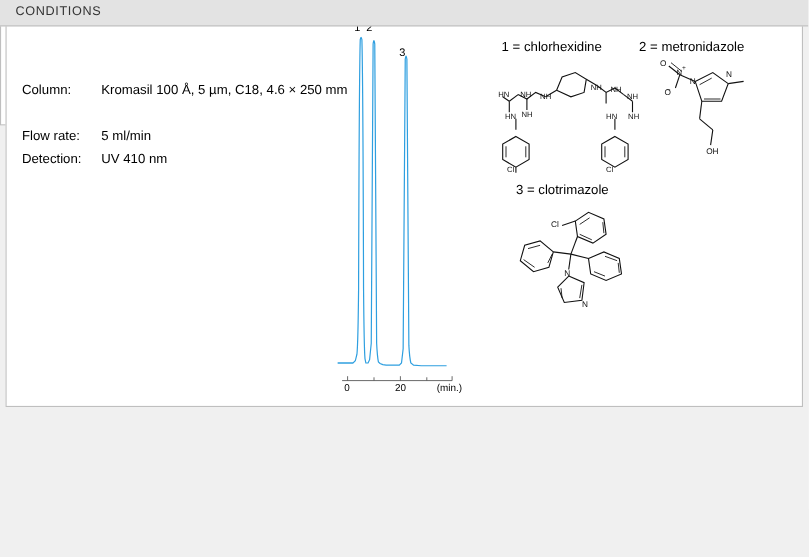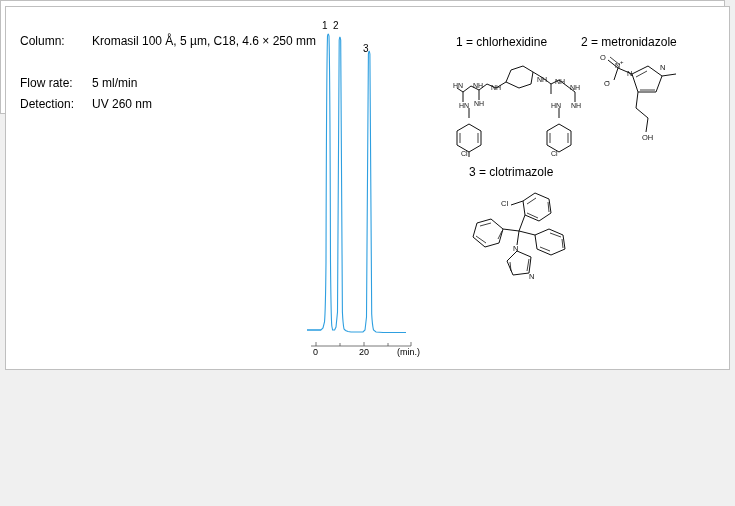--- a/index.html
+++ b/index.html
@@ -92,20 +92,21 @@
     font-size: 12px;
     color: #000;
     white-space: nowrap;
   }
   .cond-key {
     display: inline-block;
     width: 72px;
   }
   .cond-val {
     display: inline-block;
+    margin-top: 40px;
   }
   sub { font-size: 9px; vertical-align: -2px; }
 </style>
 </head>
 <body>
 
 <div id="page">
 
   <div class="panel" id="chrom-panel">
 
@@ -254,28 +255,31 @@
           <text x="40" y="27">Cl</text>
           <text x="52" y="72">N</text>
           <text x="68" y="100">N</text>
         </g>
       </svg>
     </div>
 
   </div>
 
   <div id="cond-panel">
+    <div id="cond-header">
+      <span>CONDITIONS</span>
+    </div>
 
     <div class="cond-row" style="top:34px;">
       <span class="cond-key">Column:</span><span class="cond-val">Kromasil 100 Å, 5 µm, C18, 4.6 × 250 mm</span>
     </div>
 
 
     <div class="cond-row" style="top:76px;">
       <span class="cond-key">Flow rate:</span><span class="cond-val">5 ml/min</span>
     </div>
 
     <div class="cond-row" style="top:97px;">
-      <span class="cond-key">Detection:</span><span class="cond-val">UV 260 nm</span>
+      <span class="cond-key">Detection:</span><span class="cond-val">UV 410 nm</span>
     </div>
   </div>
 
 </div>
 
 </body></html>

